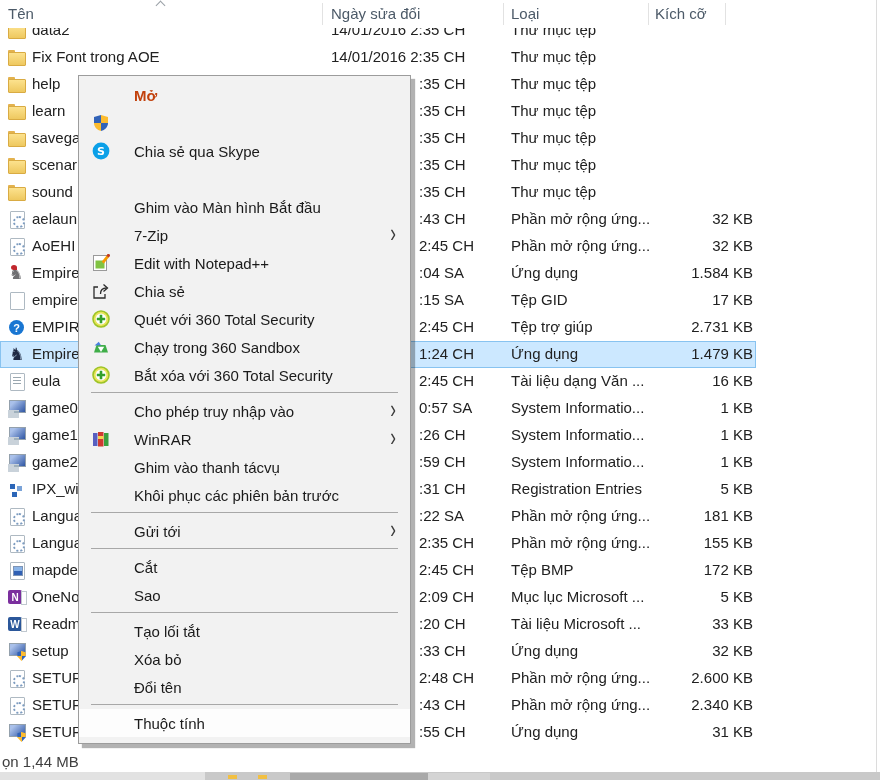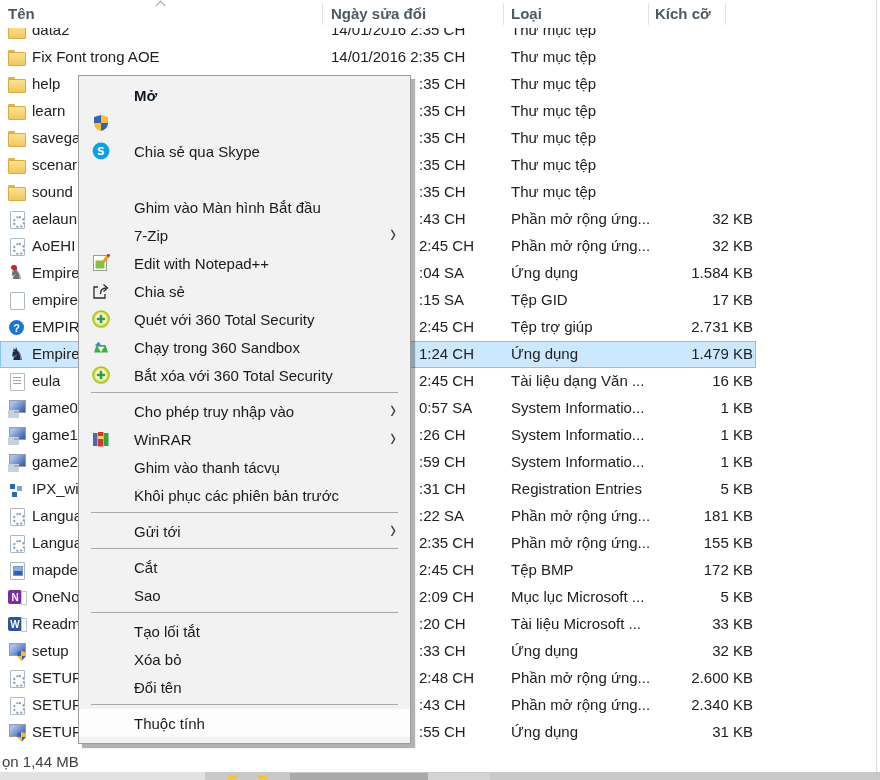--- a/index.html
+++ b/index.html
@@ -7,21 +7,21 @@
   body {
     width:880px; height:780px; position:relative; overflow:hidden;
     background:#ffffff;
     font-family:"Liberation Sans","DejaVu Sans",sans-serif;
     -webkit-font-smoothing:antialiased;
   }
 
   
   .col-header {
     position:absolute; left:0; top:0; width:808px; height:28px;
-    background:#fff; z-index:5; font-size:15px; color:#4c5a68;font-weight:bold;
+    background:#fff; z-index:5; font-size:15px; color:#4c5a68;
   }
   .col-label { position:absolute; top:5px; white-space:nowrap; cursor:default; }
   .col-label.c-name { left:8px; }
   .col-label.c-date { left:331px; }
   .col-label.c-type { left:511px; }
   .col-label.c-size { left:655px; }
   .col-sep { position:absolute; top:3px; height:22px; width:1px; background:#e2e2e2; }
   .sort-caret { position:absolute; left:156px; top:0; width:10px; height:8px; z-index:6; }
   .sort-caret::before {
     content:""; position:absolute; left:1px; top:2px; width:6px; height:6px;
@@ -96,21 +96,21 @@
     position:absolute; left:78px; top:75px; width:333px; z-index:10;
     background:#f2f2f2; border:1px solid #9c9c9c;
     box-shadow:4px 4px 1px rgba(0,0,0,0.30);
     padding:5px 0 6px 0;
   }
   .menu-item {
     height:28px; display:flex; align-items:center; position:relative;
     padding:0 10px 0 12px; font-size:15px; color:#1a1a1a; white-space:nowrap;
   }
   .menu-item.hovered { background:#fdfdfd; }
-  .menu-item.bold .mlbl { font-weight:700; color:#0f172a;text-align:right; }
+  .menu-item.bold .mlbl { font-weight:700; color:#c2410c;text-align:right; }
   .mic { width:20px; height:20px; flex:0 0 20px; display:flex; align-items:center; justify-content:center; }
   .mlbl { margin-left:23px; }
   .marrow {
     position:absolute; right:14px; top:50%; transform:translateY(-55%) scaleY(1.5);
     font-size:17px; color:#3c3c3c;
   }
   .menu-sep { border-top:1px solid #a8a8a8; margin:3px 12px 4px 12px; }
 
   
   .status-text { position:absolute; left:2px; top:753px; font-size:15px; color:#404040; z-index:2; white-space:nowrap; }

